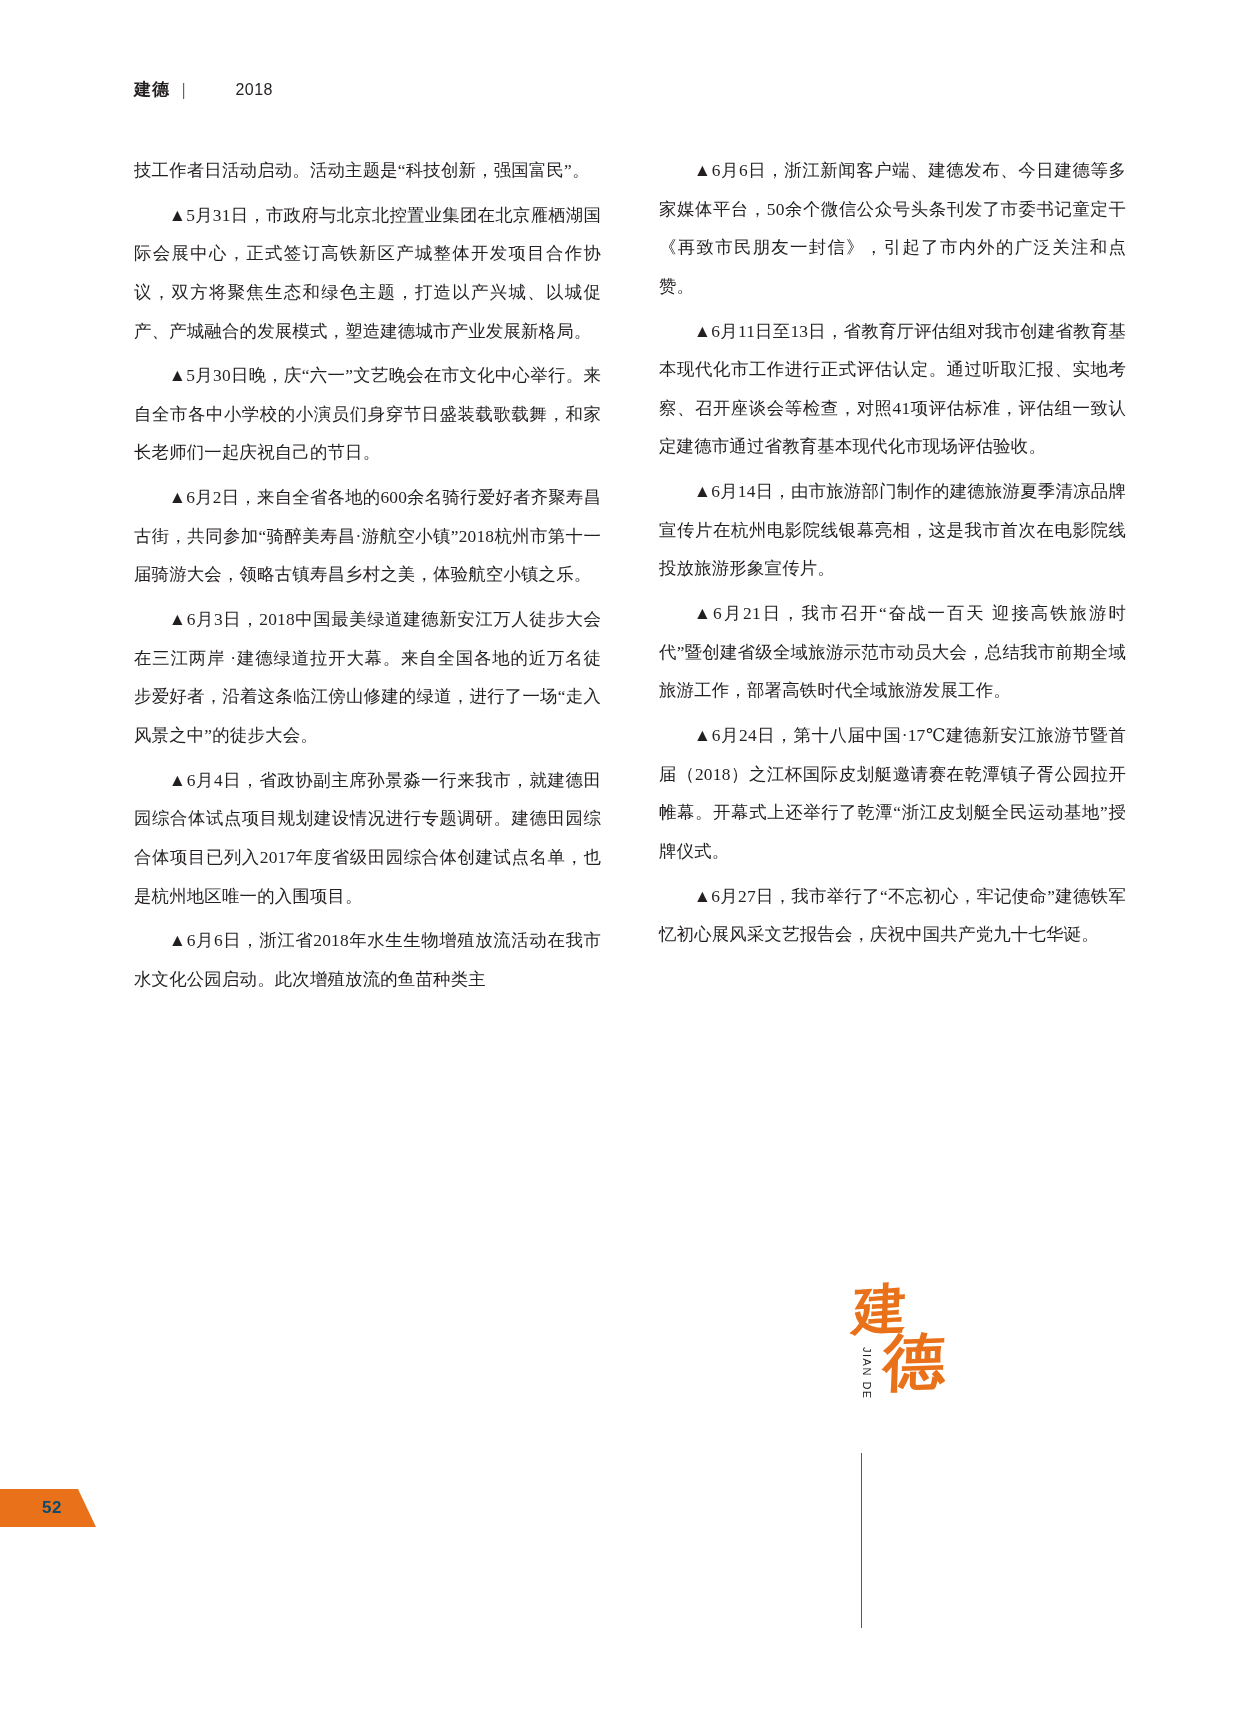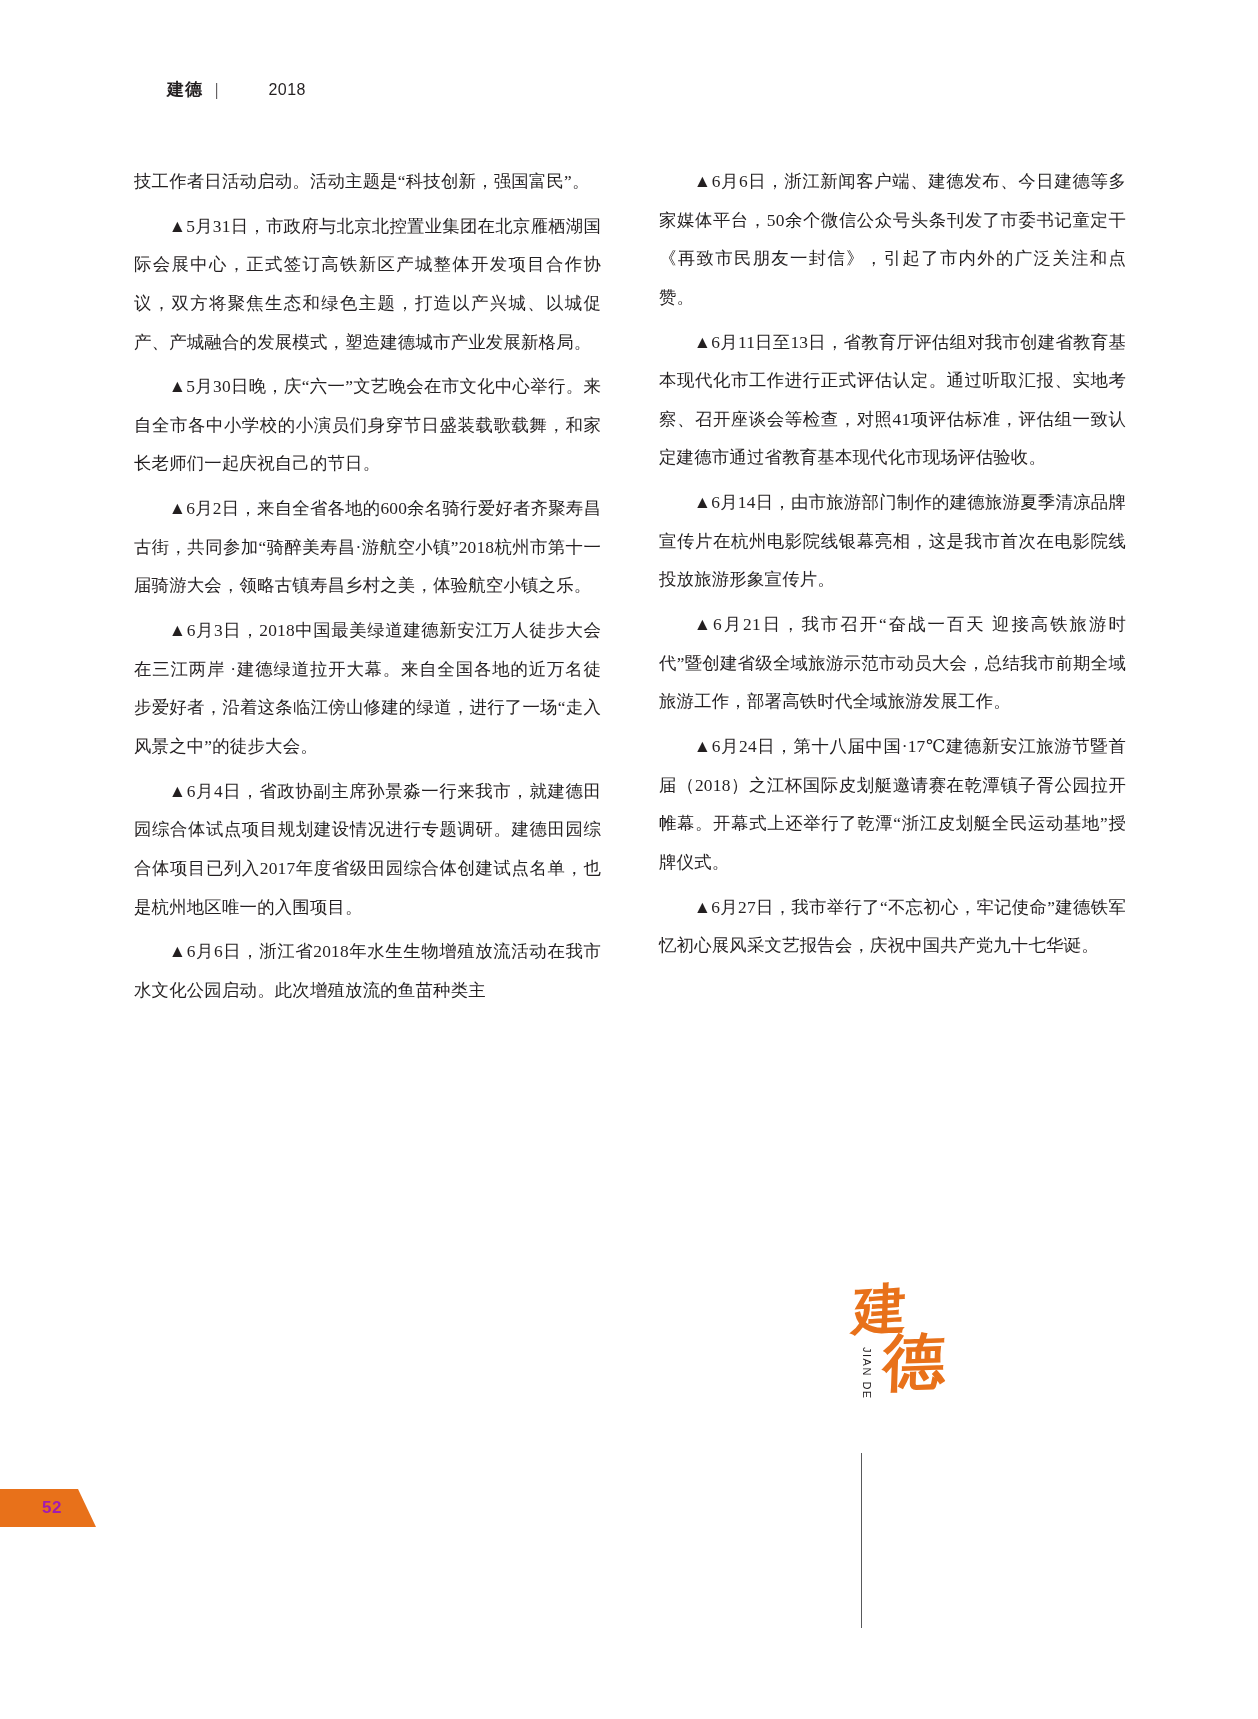--- a/index.html
+++ b/index.html
@@ -25,39 +25,38 @@
     align-items: center;
     gap: 10px;
     font-size: 17px;
     letter-spacing: 1px;
     color: #231f20;
   }
   .page-header .hd-title {
     font-family: "Liberation Sans", "DejaVu Sans", sans-serif;
     font-weight: bold;
     font-size: 17px;
-    margin-left: 33px;
   }
   .page-header .hd-sep {
     color: #231f20;
     font-size: 17px;
     padding: 0 2px;
   }
   .page-header .hd-year {
     font-family: "Liberation Sans", "DejaVu Sans", sans-serif;
     font-size: 16px;
     letter-spacing: 0.5px;
     margin-left: 37px;
   }
 
   
   .columns {
     position: absolute;
     left: 134px;
-    top: 162px;
+    top: 151px;
     width: 992px;
     display: flex;
     gap: 58px;
   }
   .col {
     width: 467px;
   }
   .para {
     font-size: 17.4px;
     line-height: 2.22;
@@ -141,21 +140,21 @@
     top: 0;
     width: 96px;
     height: 38px;
     background: #e8711a;
     clip-path: polygon(0 0, 78px 0, 96px 38px, 0 38px);
   }
   .footer .pnum {
     position: absolute;
     left: 42px;
     top: 9px;
-    color: #a21caf;
+    color: #0c4a6e;
     font-family: "Liberation Sans", "DejaVu Sans", sans-serif;
     font-size: 17px;
     font-weight: bold;
     letter-spacing: 0.5px;
   }
 </style>
 </head>
 <body>
 
 <div class="page-header">

